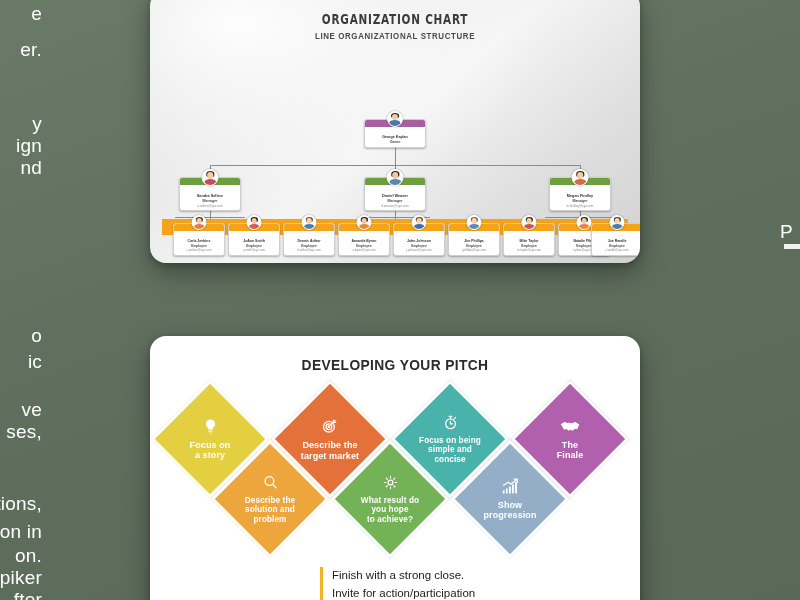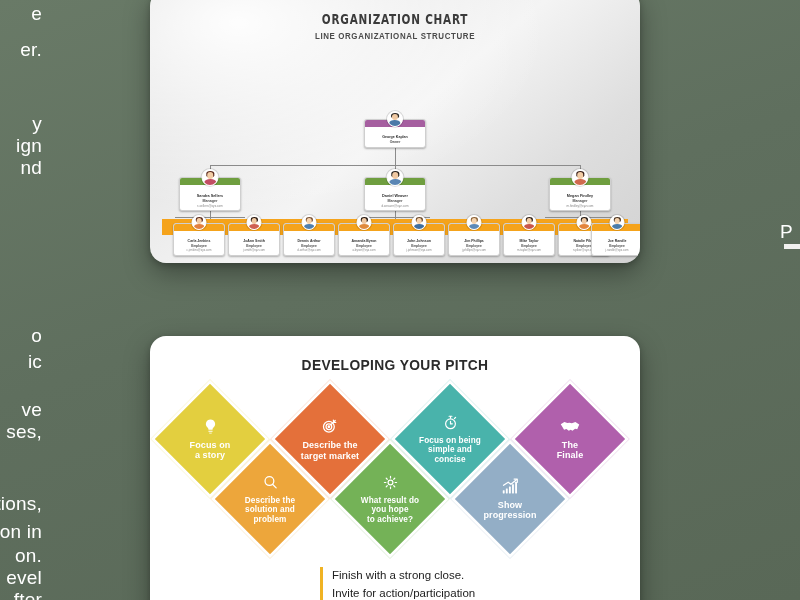--- a/index.html
+++ b/index.html
@@ -213,21 +213,21 @@
   <div class="edge-line" style="top:106px">y</div>
   <div class="edge-line" style="top:128px">ign</div>
   <div class="edge-line" style="top:150px">nd</div>
   <div class="edge-line" style="top:318px">o</div>
   <div class="edge-line" style="top:344px">ic</div>
   <div class="edge-line" style="top:392px">ve</div>
   <div class="edge-line" style="top:414px">ses,</div>
   <div class="edge-line" style="top:486px">tions,</div>
   <div class="edge-line" style="top:514px">on in</div>
   <div class="edge-line" style="top:538px">on.</div>
-  <div class="edge-line" style="top:560px">evel</div>
+  <div class="edge-line" style="top:560px">piker</div>
   <div class="edge-line" style="top:582px">fter</div>
 </div>
 
 <div class="edge-right">
   <span class="rl">P</span>
   <span class="edge-bar"></span>
 </div>
 
 <div class="card" id="org-card">
   <div class="oc-title">ORGANIZATION CHART</div>

